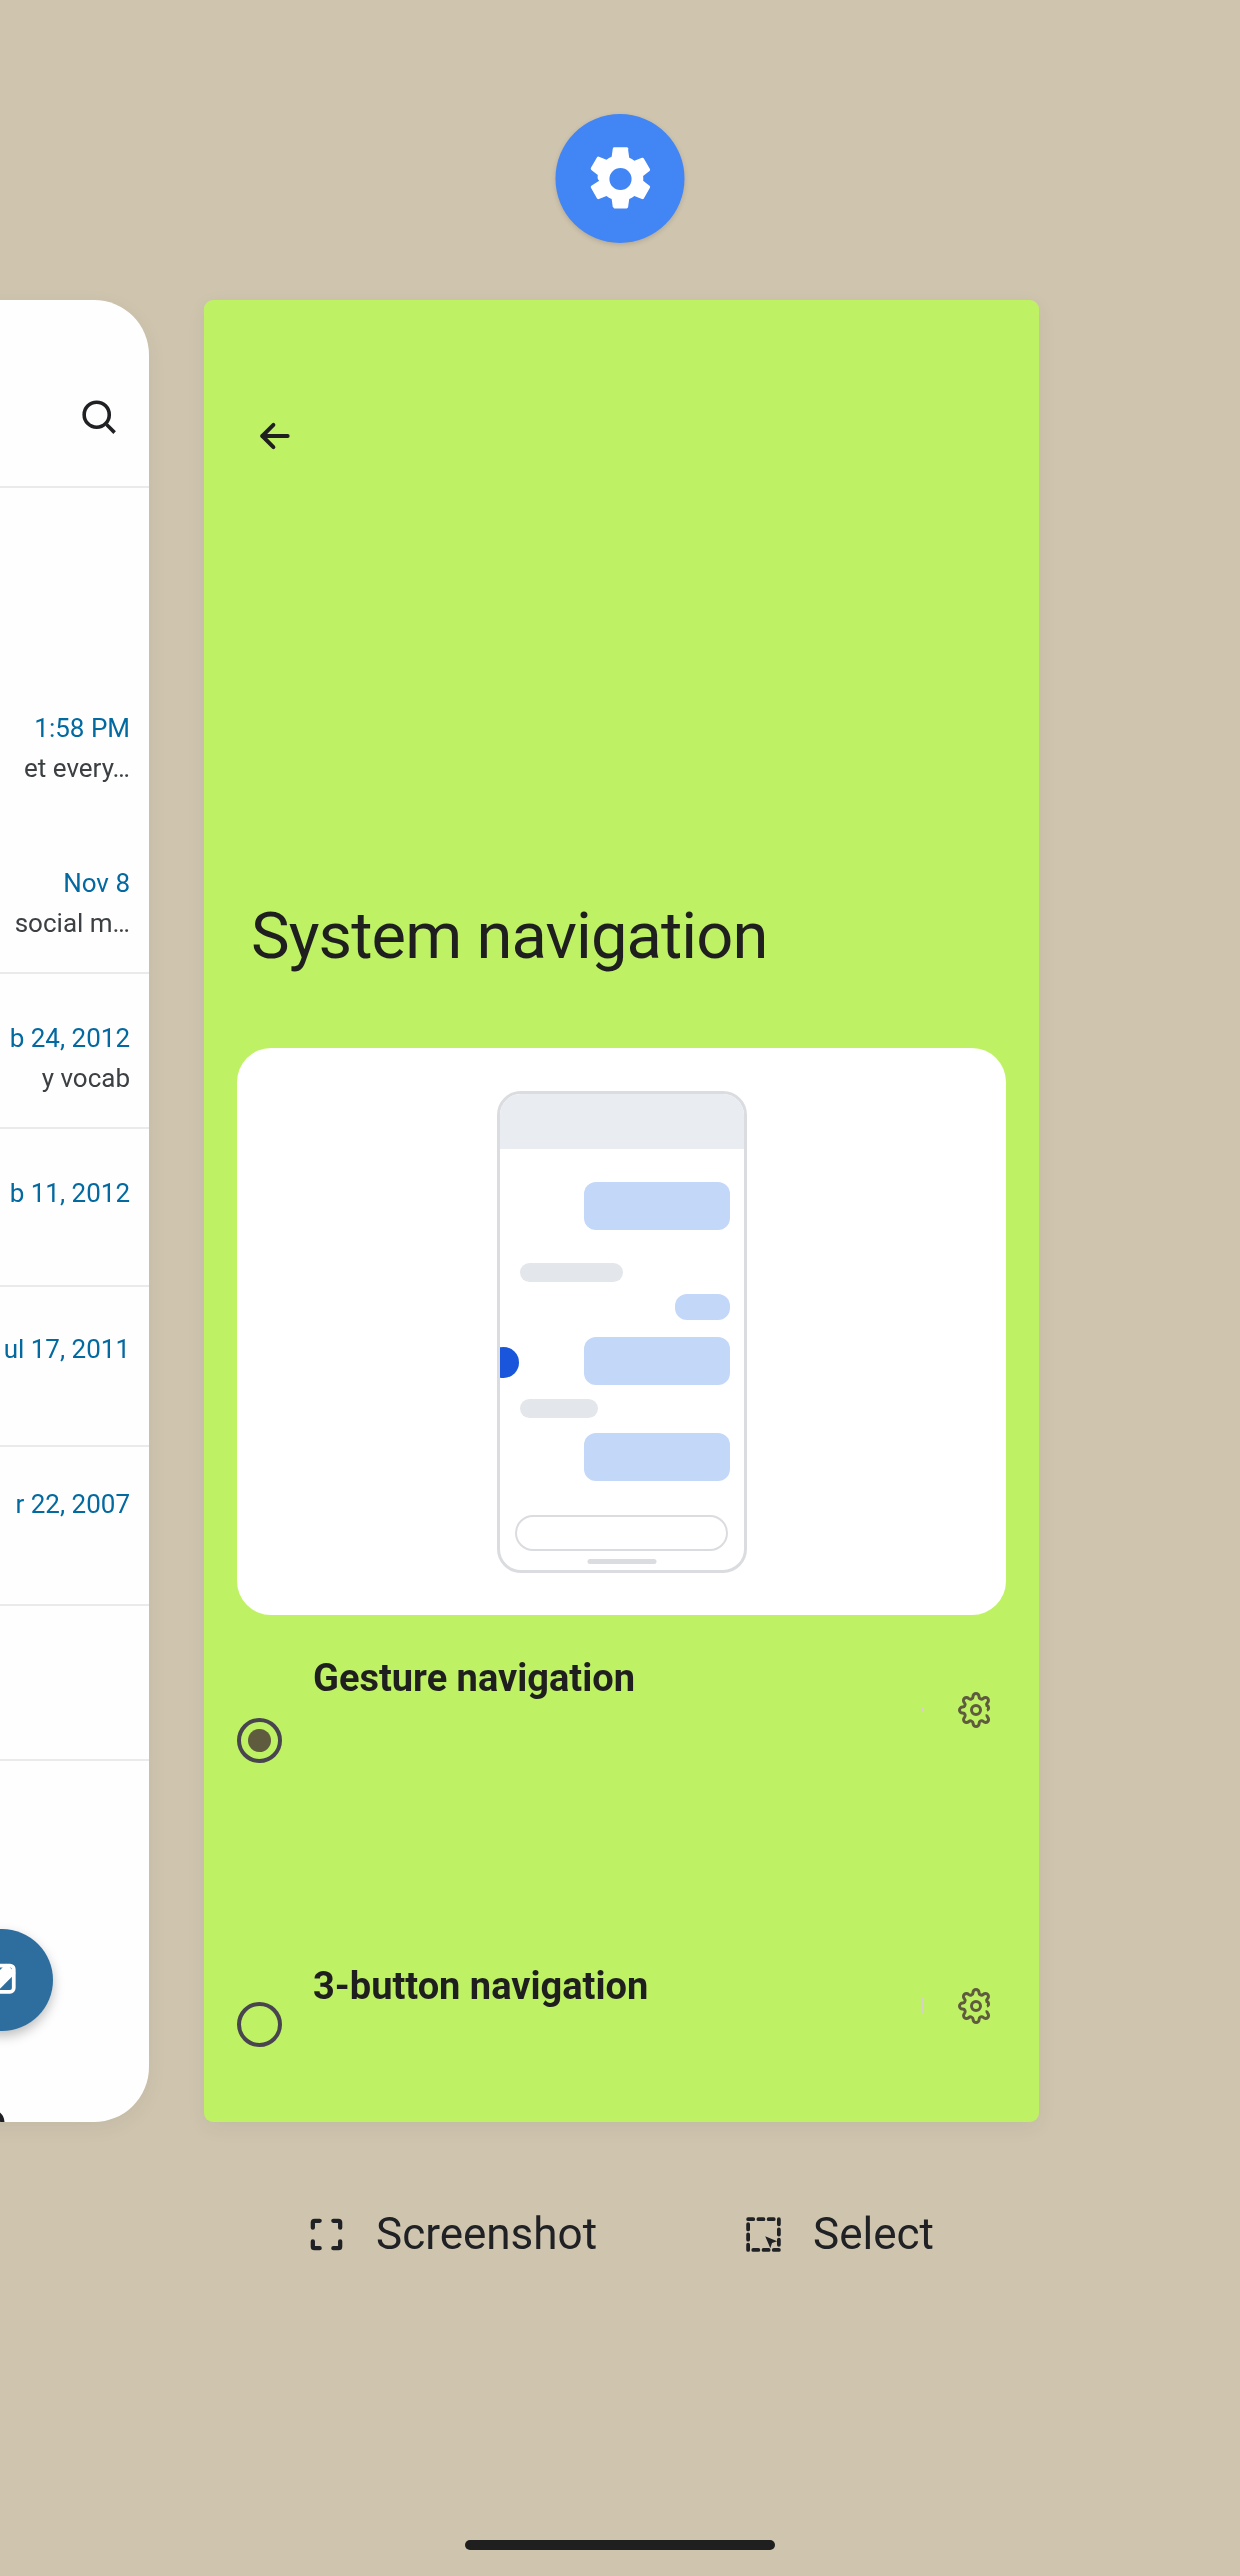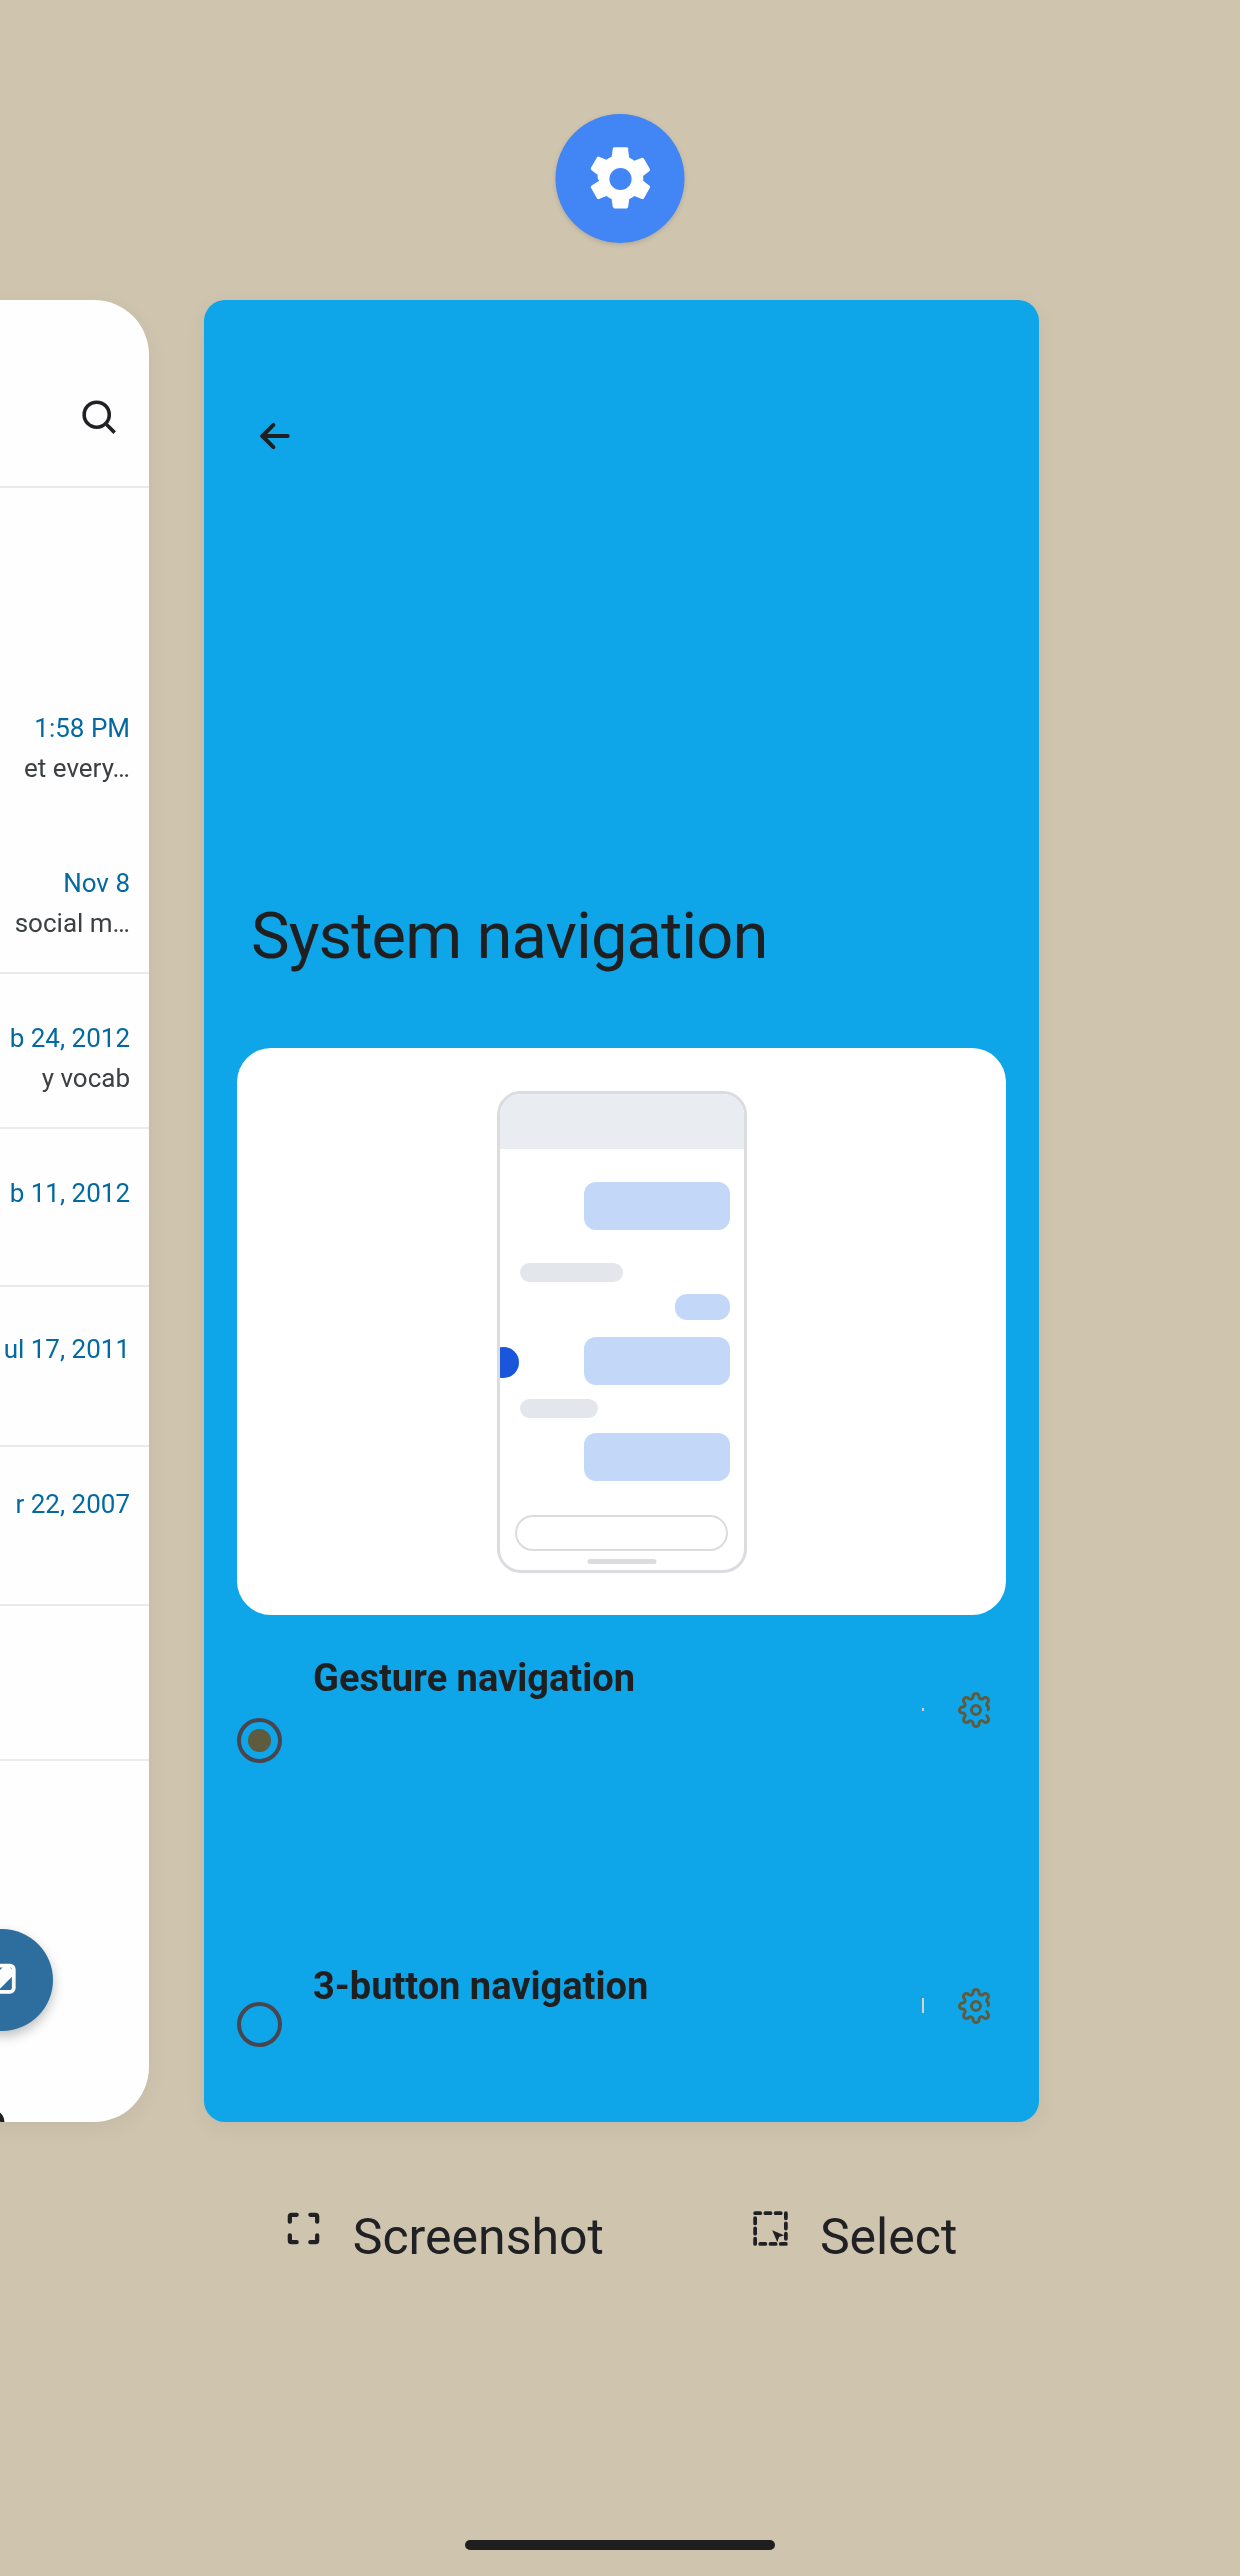--- a/index.html
+++ b/index.html
@@ -32,22 +32,22 @@
   }
   .app-icon-wrap svg { width: 76px; height: 76px; }
 
   
   .card-front {
     position: absolute;
     top: 300px;
     left: 204px;
     width: 835px;
     height: 1822px;
-    background: #0ea5e9;
-    border-radius: 21px;
+    background: #bef264;
+    border-radius: 9px;
     overflow: hidden;
     box-shadow: 0 5.2px 20.7px rgba(0,0,0,.06);
   }
   .back-arrow {
     position: absolute;
     top: 110px;
     left: 45px;
     width: 52px; height: 52px;
     display:flex; align-items:center; justify-content:center;
     cursor:pointer;
@@ -211,22 +211,22 @@
   
   .actions {
     position:absolute;
     left:0; right:0;
     top:2208px;
     display:flex;
     justify-content:center;
     gap:146px;
   }
   .action-btn {
-    display:flex; gap:29px;
-    font-size:50px;
+    display:flex; align-items:center; gap:29px;
+    font-size:44px;
     color:#202124;
     cursor:pointer;
   }
   .action-btn svg { width:41px; height:41px; }
 
   
   .gesture-bar {
     position:absolute;
     bottom:26px; left:50%;
     transform:translateX(-50%);

